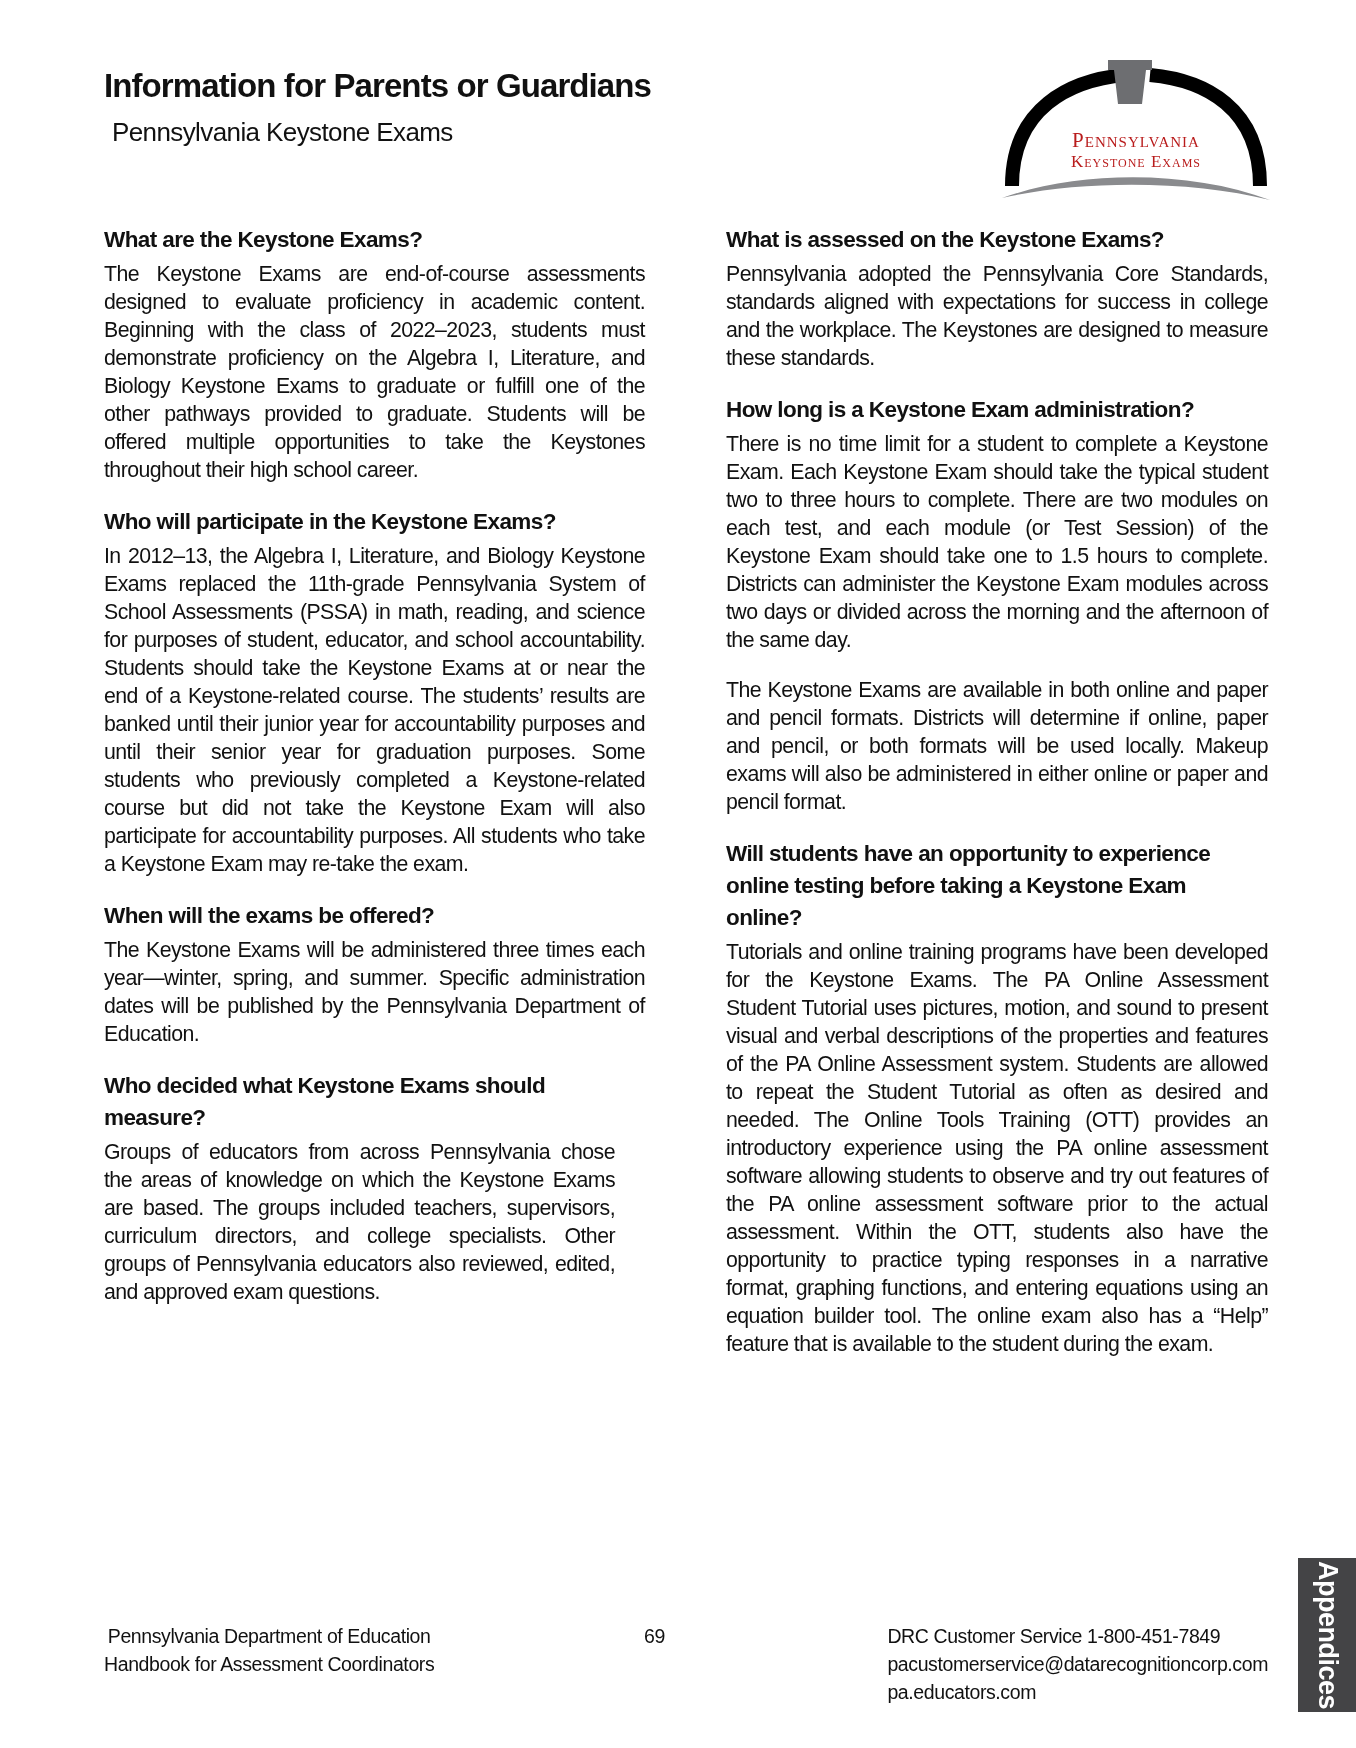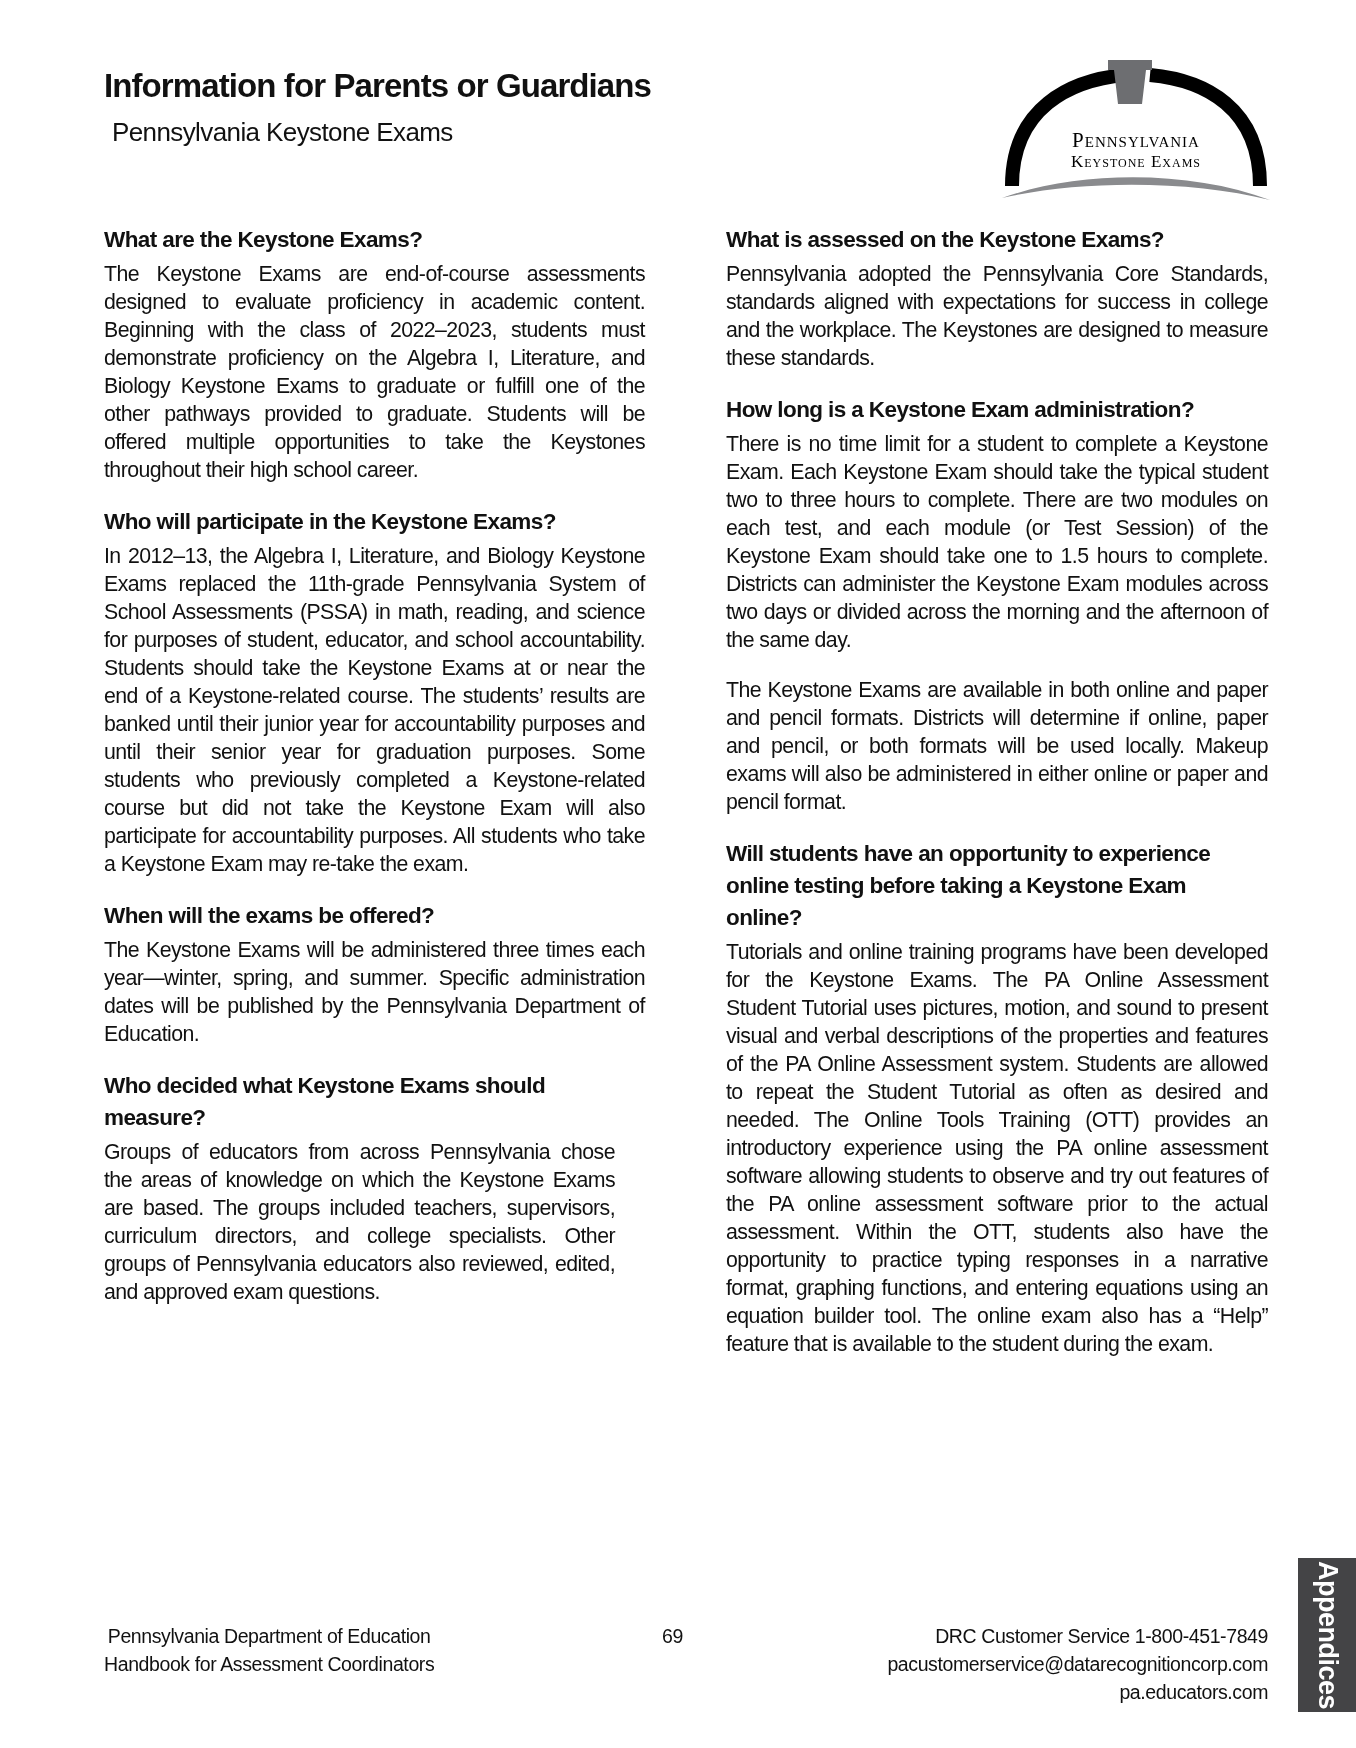--- a/index.html
+++ b/index.html
@@ -12,43 +12,43 @@
     font-size: 33px; font-weight: bold; letter-spacing: -0.9px; margin: 0;
     line-height: 40px;
   }
   .page-subtitle {
     position: absolute; left: 104px; top: 108px;
     font-size: 26px; letter-spacing: -0.6px; line-height: 32px; margin: 8px;
   }
   .logo { position: absolute; left: 1000px; top: 58px; width: 272px; height: 150px; }
   .logo-text {
     position: absolute; left: 0; width: 272px; text-align: center;
-    font-family: "Liberation Serif", "DejaVu Serif", serif; color: #000000;
+    font-family: "Liberation Serif", "DejaVu Serif", serif; color: #b91c1c;
   }
   .logo-line1 { top: 70px; font-size: 21px; letter-spacing: 1px; font-variant: small-caps; }
   .logo-line2 { top: 94px; font-size: 17px; letter-spacing: 1px; font-variant: small-caps; }
 
   .col { position: absolute; top: 224px; }
   .col-left { left: 104px; width: 541px; }
   .col-right { left: 726px; width: 542px; }
   .section { margin-bottom: 22px; }
   .section h2 {
     margin: 0 0 4px 0; font-size: 22.5px; font-weight: bold; line-height: 32px;
     letter-spacing: -0.6px;
   }
   .section p {
     margin: 0; font-size: 21.3px; line-height: 28px; text-align: justify;
     letter-spacing: -0.55px;
   }
   .section.narrow p, .section.narrow h2 { width: 511px; }
 
   .footer { position: absolute; top: 1622px; font-size: 19.5px; line-height: 28px; letter-spacing: -0.4px; text-align: center; }
   .footer-left { left: 104px; }
-  .footer-center { left: 662px; }
-  .footer-right { right: 88px; text-align: right; }
+  .footer-center { left: 644px; }
+  .footer-right { right: 88px; text-align: left; }
   .footer div { white-space: nowrap; }
 
   .side-tab {
     position: absolute; left: 1298px; top: 1558px; width: 58px; height: 154px;
     background: #444446; color: #fff;
   }
   .side-tab span {
     position: absolute; left: 50%; top: 50%;
     transform: translate(-50%, -50%) rotate(90deg);
     font-size: 27px; font-weight: bold; white-space: nowrap; letter-spacing: -0.5px;

